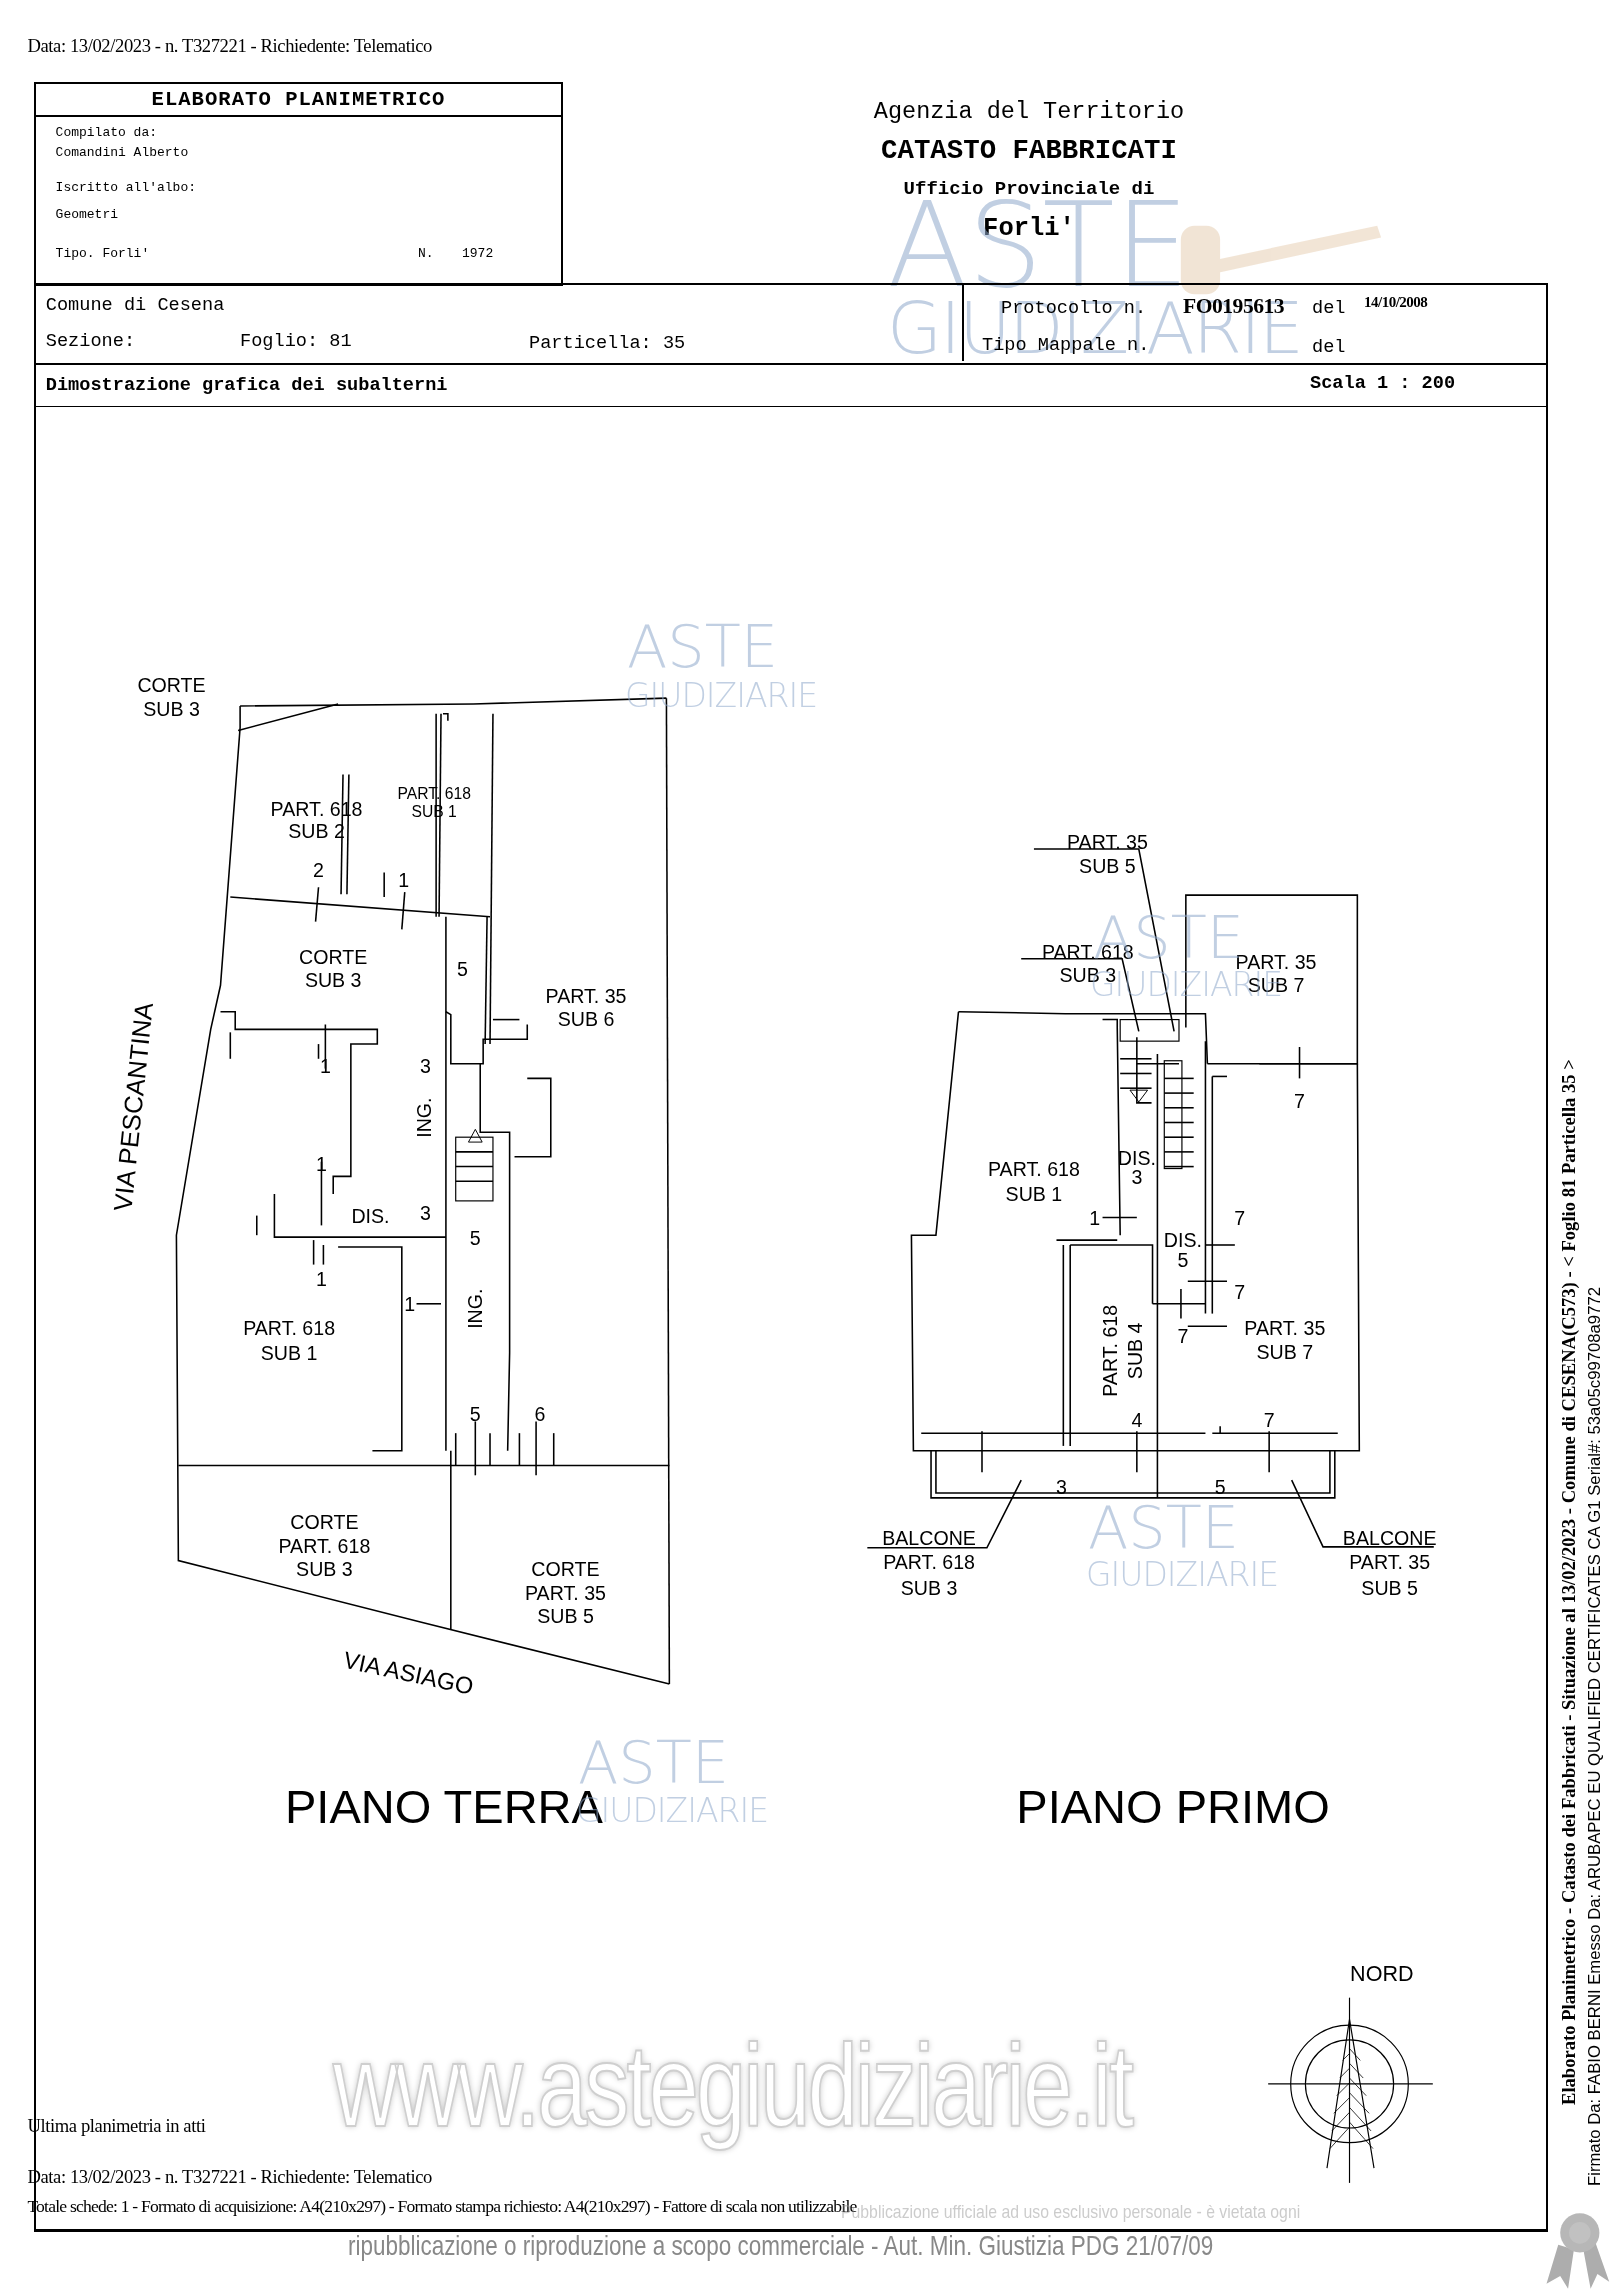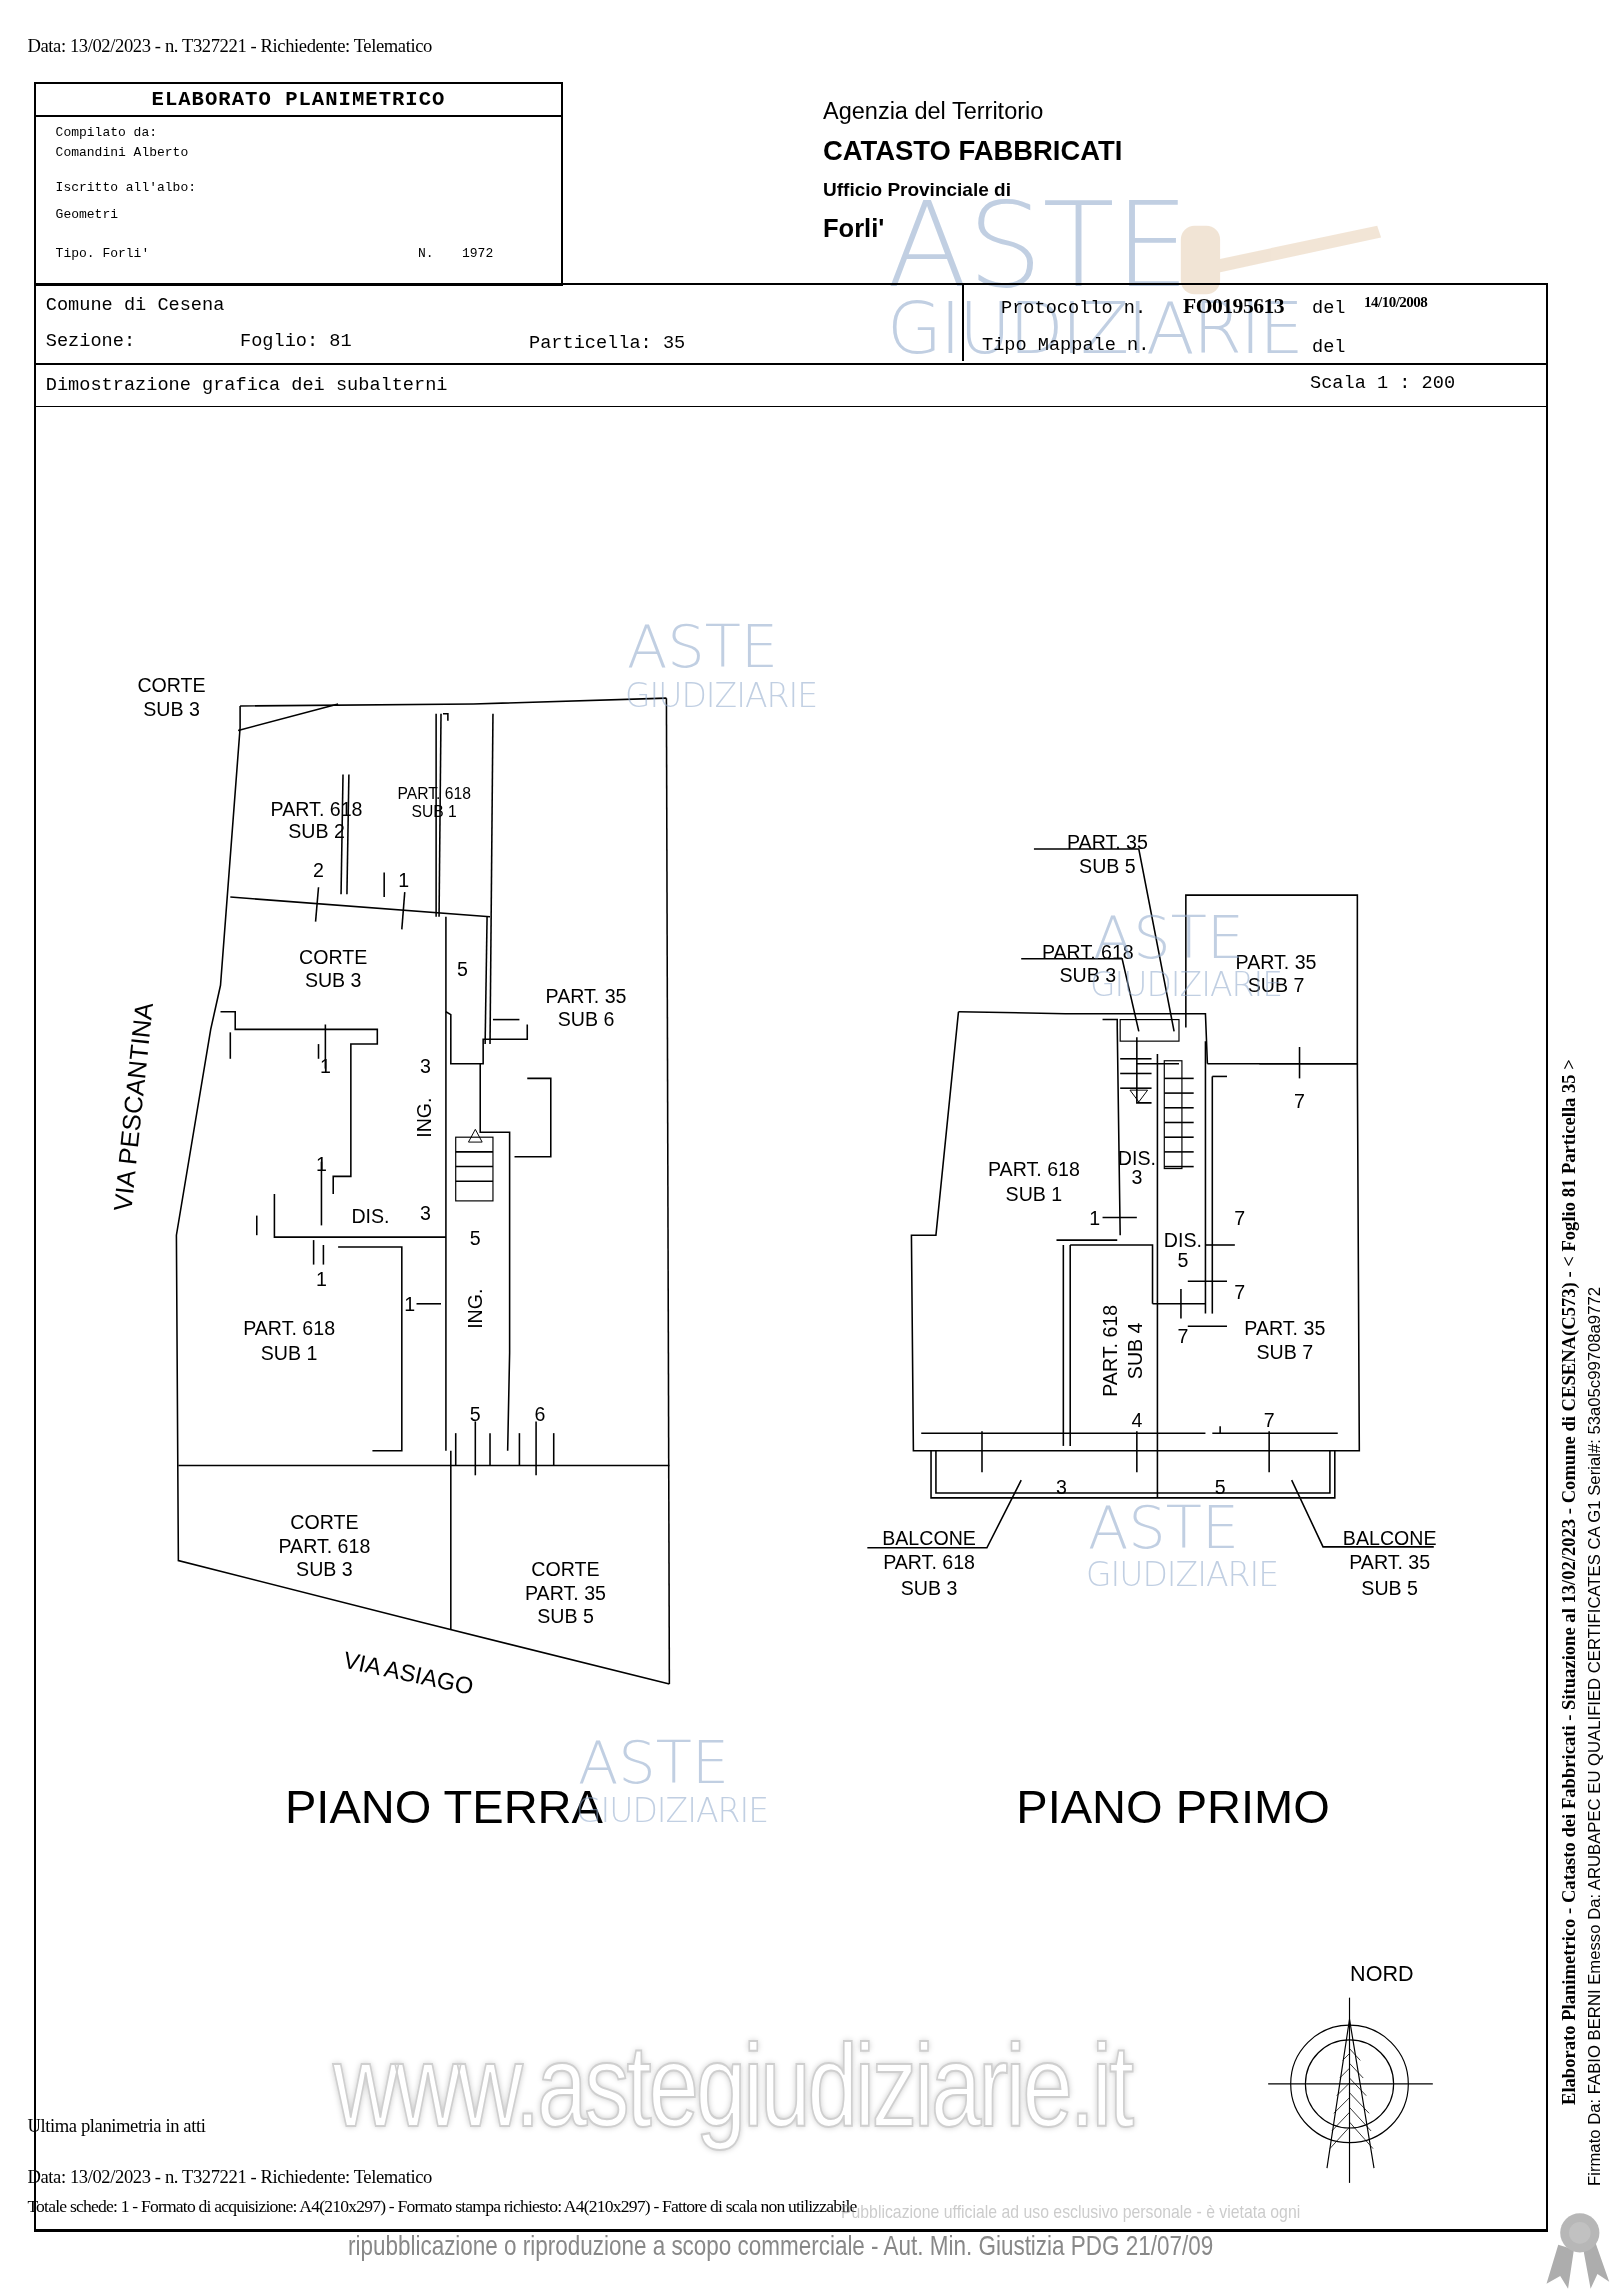--- a/index.html
+++ b/index.html
@@ -5,29 +5,29 @@
   html,body{margin:0;padding:0;background:#fff;}
   body{width:1620px;height:2293px;position:relative;overflow:hidden;font-family:"Liberation Sans",sans-serif;color:#000;}
   .abs{position:absolute;}
   .serif{font-family:"Liberation Serif",serif;}
   .mono{font-family:"Liberation Mono",monospace;}
   .hdr-date{left:27.4px;top:35px;font-size:18.6px;letter-spacing:-0.4px;}
   .box{border:2.9px solid #000;box-sizing:border-box;}
   .title-box{left:34px;top:82px;width:529px;height:204px;}
   .title-bar{height:31px;border-bottom:2.9px solid #000;text-align:center;font-weight:bold;font-size:20.6px;line-height:31px;letter-spacing:1px;}
   .tline{position:absolute;left:19.6px;font-size:13px;}
-  .agency{left:823px;top:92px;width:412px;text-align:left;font-family:Liberation Sans, sans-serif;}
+  .agency{left:823px;top:92px;width:412px;text-align:center;font-family:Liberation Mono, monospace;}
   .agency div{line-height:39px;}
   .a1{font-size:23.5px;}
   .a2{font-size:27.4px;font-weight:bold;}
   .a3{font-size:19px;font-weight:bold;}
   .a4{font-size:25.5px;font-weight:bold;}
   .row2{left:34px;top:283px;width:1514px;height:82px;}
   .row2 .split{position:absolute;left:926px;top:0;height:76px;border-left:2.9px solid #000;}
-  .row3{left:34px;top:363px;width:1514px;height:44px;}
+  .row3{left:34px;top:363px;width:1514px;height:44px;font-weight:bold;}
   .frame{left:34px;top:404px;width:1514px;height:1828px;border:2px solid #000;border-top:none;border-bottom:3.9px solid #000;box-sizing:border-box;}
   .fs19{font-size:18.6px;}
   .plan{left:0;top:0;}
   .plan text{font-family:"Liberation Sans",sans-serif;fill:#000;}
   .wm-aste{color:#8fa9cc;opacity:0.55;font-family:"DejaVu Sans",sans-serif;font-weight:300;}
   .footer{font-family:"Liberation Serif",serif;font-size:18.6px;letter-spacing:-0.4px;}
   .vtext{transform-origin:left top;transform:rotate(-90deg);white-space:nowrap;}
   .big-wm{left:333px;top:2019px;font-size:116px;color:#fff;-webkit-text-stroke:2px #cfcfcf;text-shadow:0 0 7.8px #bdbdbd;letter-spacing:-3.9px;font-family:"Liberation Sans",sans-serif;transform:scaleX(0.78);transform-origin:left top;}
   .legal{left:348px;top:2230px;font-size:27.4px;color:#888;transform:scaleX(0.82);transform-origin:left top;}
 </style>

